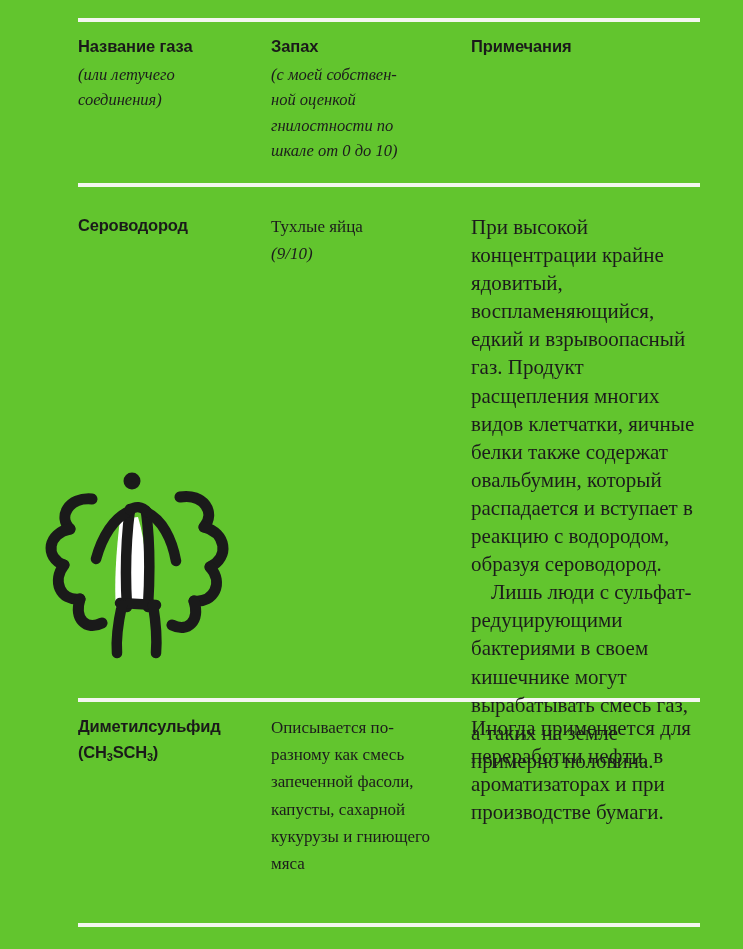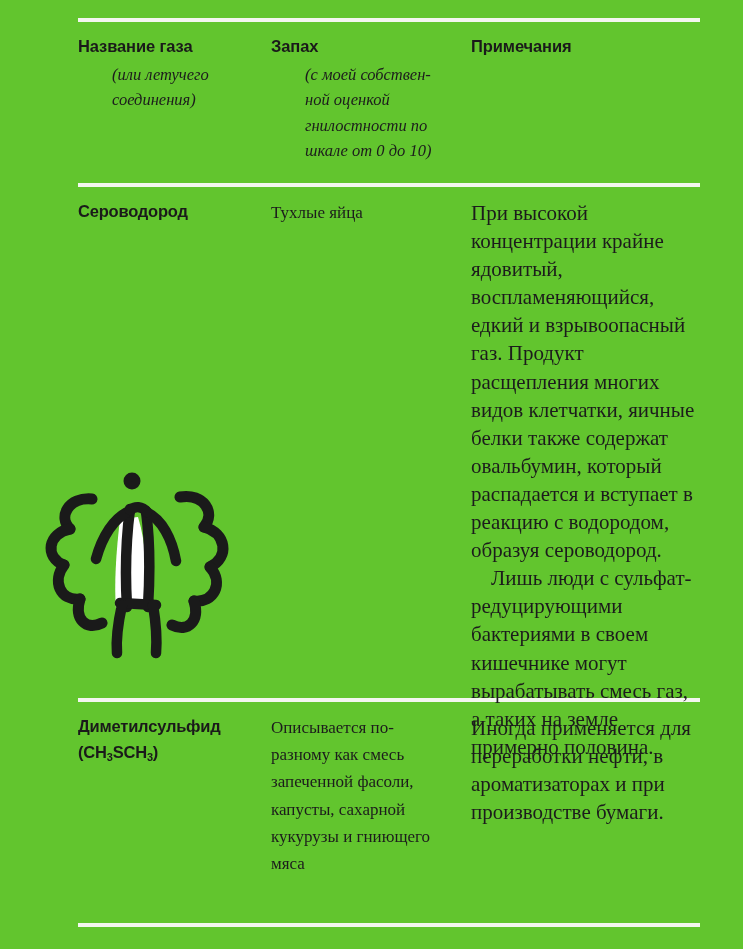--- a/index.html
+++ b/index.html
@@ -41,21 +41,21 @@
     top: 0;
     width: 622px;
   }
   .row {
     position: absolute;
     left: 0;
     width: 622px;
     display: flex;
   }
   .row-header { top: 34px; justify-content: space-between; }
-  .row-one    { top: 199px; }
+  .row-one    { top: 213px; }
   .row-two    { top: 714px; }
 
   .col { box-sizing: border-box; }
   .col-name  { width: 193px; padding-right: 14px; }
   .col-smell { width: 200px; padding-right: 18px; }
   .col-notes { width: 229px; }
 
   
   .head-title {
     font-family: "Liberation Sans", sans-serif;
@@ -65,21 +65,20 @@
     line-height: 25.6px;
     letter-spacing: -0.1px;
   }
   .head-sub {
     font-family: "Liberation Serif", serif;
     font-style: italic;
     font-size: 16.5px;
     color: #1c1c1c;
     line-height: 25.6px;
     margin-top: 2px;
-    margin-left: 34px;
   }
   .gas-name {
     font-family: "Liberation Sans", sans-serif;
     font-weight: bold;
     font-size: 16.5px;
     color: #1a1a1a;
     line-height: 25.5px;
     letter-spacing: -0.2px;
   }
   .formula {
@@ -164,20 +163,21 @@
       </div>
     </div>
 
     <div class="row row-one">
       <div class="col col-name">
         <div class="gas-name">Сероводород</div>
       </div>
 
       <div class="col col-smell">
         <div class="smell-text">Тухлые яйца</div>
+        <div class="smell-score">(9/10)</div>
       </div>
 
       <div class="col col-notes">
         <div class="notes-text">
           <p>При высокой концентрации крайне ядовитый, воспламеняющийся, едкий и взрывоопасный газ. Продукт расщепления многих видов клетчатки, яичные белки также содержат овальбумин, который распадается и вступает в реакцию с водородом, образуя сероводород.</p>
           <p class="indent">Лишь люди с сульфат-редуцирующими бактериями в своем кишечнике могут вырабатывать смесь газ, а таких на земле примерно половина.</p>
         </div>
       </div>
     </div>
 

